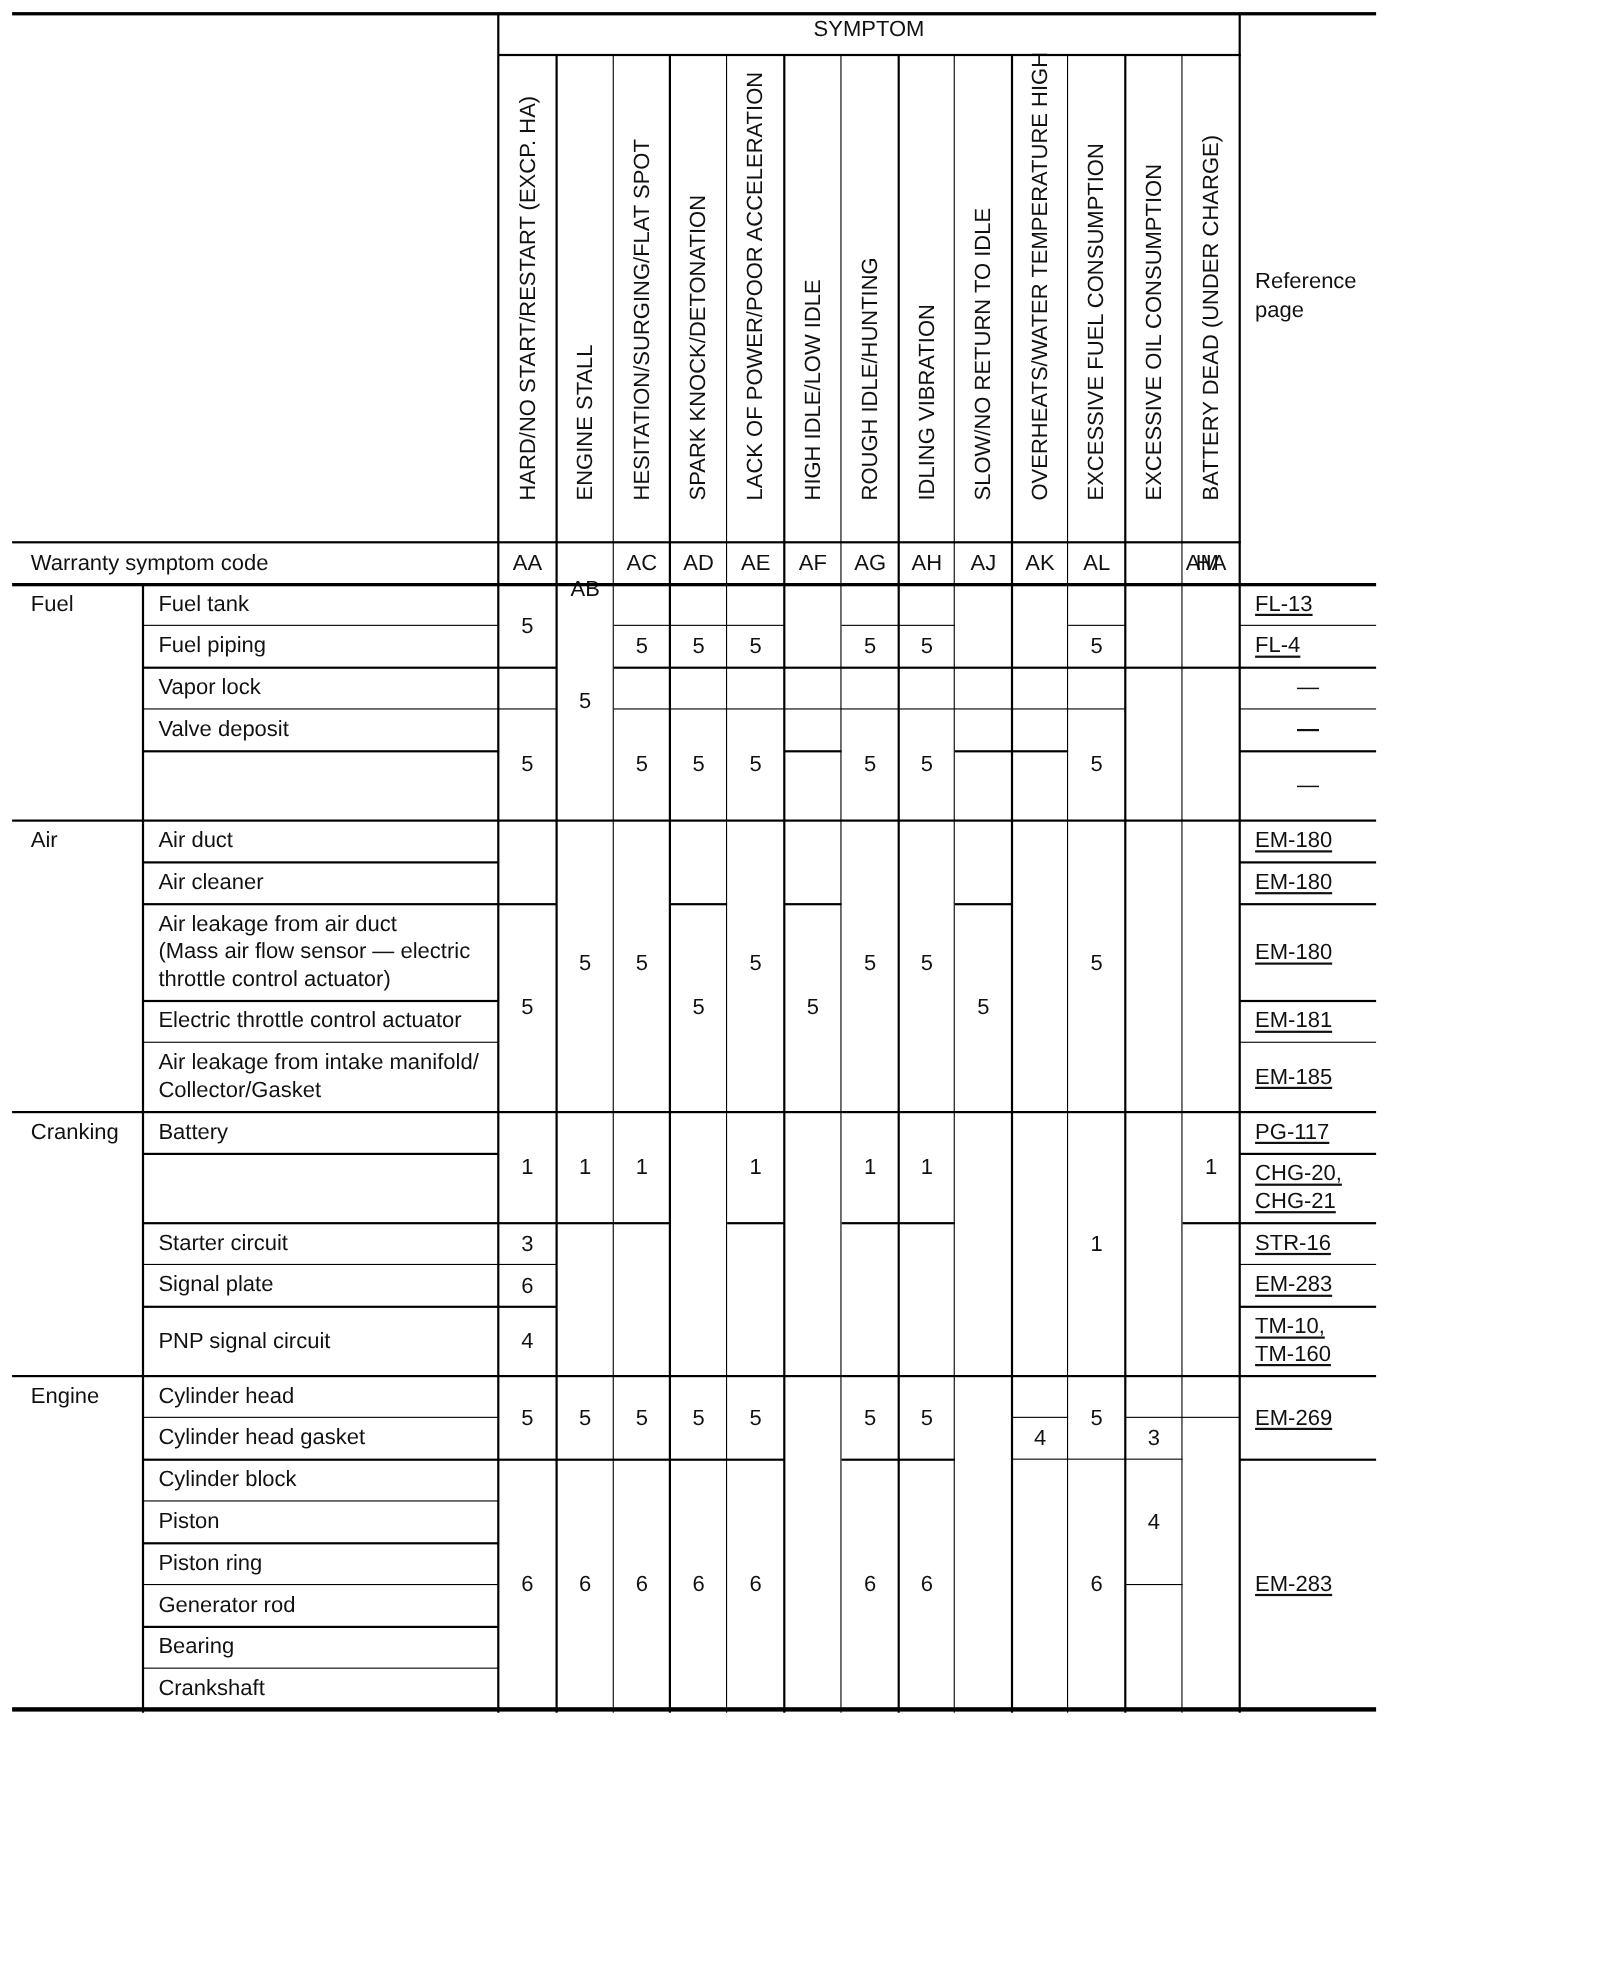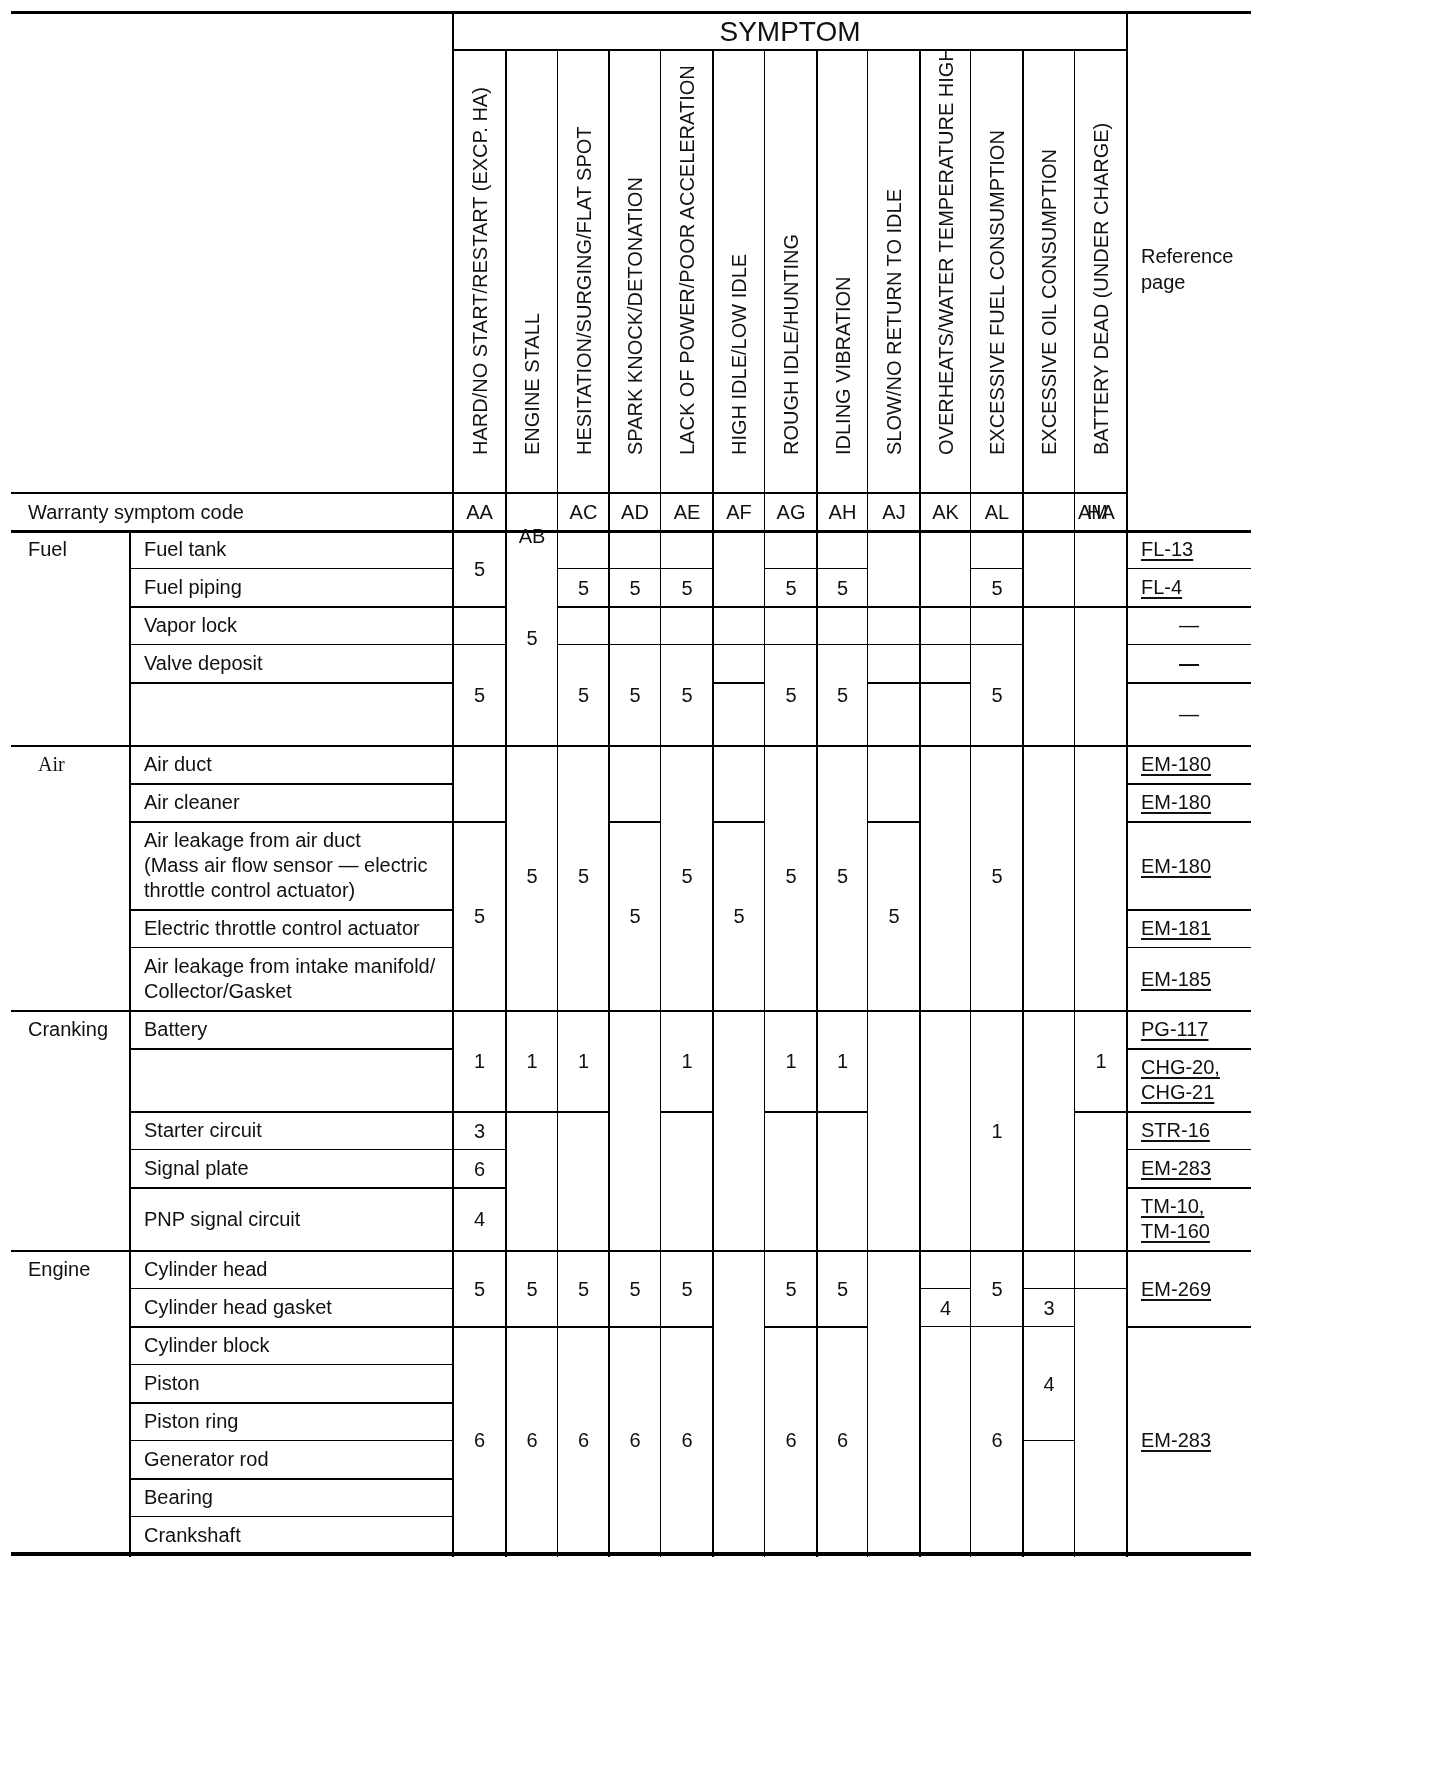--- a/index.html
+++ b/index.html
@@ -13,21 +13,21 @@
   .ref a { color:#111; text-decoration:underline; text-decoration-thickness:2px; text-underline-offset:3px; }
   .ref.dash { text-align:center; padding-left:0; padding-right:0; }
   .ref.center { display:flex; flex-direction:column; justify-content:center; padding-top:0; }
   .hline { position:absolute; background:#000; }
   .vline { position:absolute; background:#000; }
   .vhead { position:absolute; box-sizing:border-box; }
   .vhead span { position:absolute; left:50%; bottom:14px; transform-origin:0 0;
                 transform:rotate(-90deg) translate(0,-50%); white-space:nowrap;
                 font-size:20px; line-height:24px; }
   .code { display:flex; align-items:center; justify-content:center; font-size:20px; }
-  .symptom-title { position:absolute; text-align:center; font-size:28px; }
+  .symptom-title { position:absolute; text-align:center; font-size:20px; }
   .refhead { position:absolute; font-size:20px; line-height:26px; white-space:pre-line; }
 </style>
 </head>
 <body>
 
 <div id="table">
 
   <div class="symptom-title" style="left:453px;top:16px;width:674px;height:34px;">SYMPTOM</div>
 
   <div class="vhead" style="left:453px;top:50px;width:53px;height:443px;">
@@ -82,21 +82,21 @@
   <div class="cell code" style="left:713px;top:493px;width:52px;height:38px;">AF</div>
   <div class="cell code" style="left:765px;top:493px;width:52px;height:38px;">AG</div>
   <div class="cell code" style="left:817px;top:493px;width:51px;height:38px;">AH</div>
   <div class="cell code" style="left:868px;top:493px;width:52px;height:38px;">AJ</div>
   <div class="cell code" style="left:920px;top:493px;width:51px;height:38px;text-align:right;">AK</div>
   <div class="cell code" style="left:971px;top:493px;width:52px;height:38px;">AL</div>
   <div class="cell code" style="left:1023px;top:493px;width:52px;height:38px;margin-left:44px;">AM</div>
   <div class="cell code" style="left:1075px;top:493px;width:52px;height:38px;">HA</div>
 
   <div class="cell lbl" style="left:14px;top:533px;width:116px;">Fuel</div>
-  <div class="cell lbl" style="left:24px;top:748px;width:116px;font-family:Liberation Serif, serif;">Air</div>
+  <div class="cell lbl" style="left:14px;top:748px;width:116px;">Air</div>
   <div class="cell lbl" style="left:14px;top:1013px;width:116px;">Cranking</div>
   <div class="cell lbl" style="left:14px;top:1253px;width:116px;">Engine</div>
 
   <div class="cell lbl" style="left:130px;top:533px;width:323px;">Fuel tank</div>
   <div class="cell lbl" style="left:130px;top:571px;width:323px;">Fuel piping</div>
   <div class="cell lbl" style="left:130px;top:609px;width:323px;">Vapor lock</div>
   <div class="cell lbl" style="left:130px;top:647px;width:323px;">Valve deposit</div>
 
   <div class="cell lbl" style="left:130px;top:748px;width:323px;">Air duct</div>
   <div class="cell lbl" style="left:130px;top:786px;width:323px;">Air cleaner</div>

